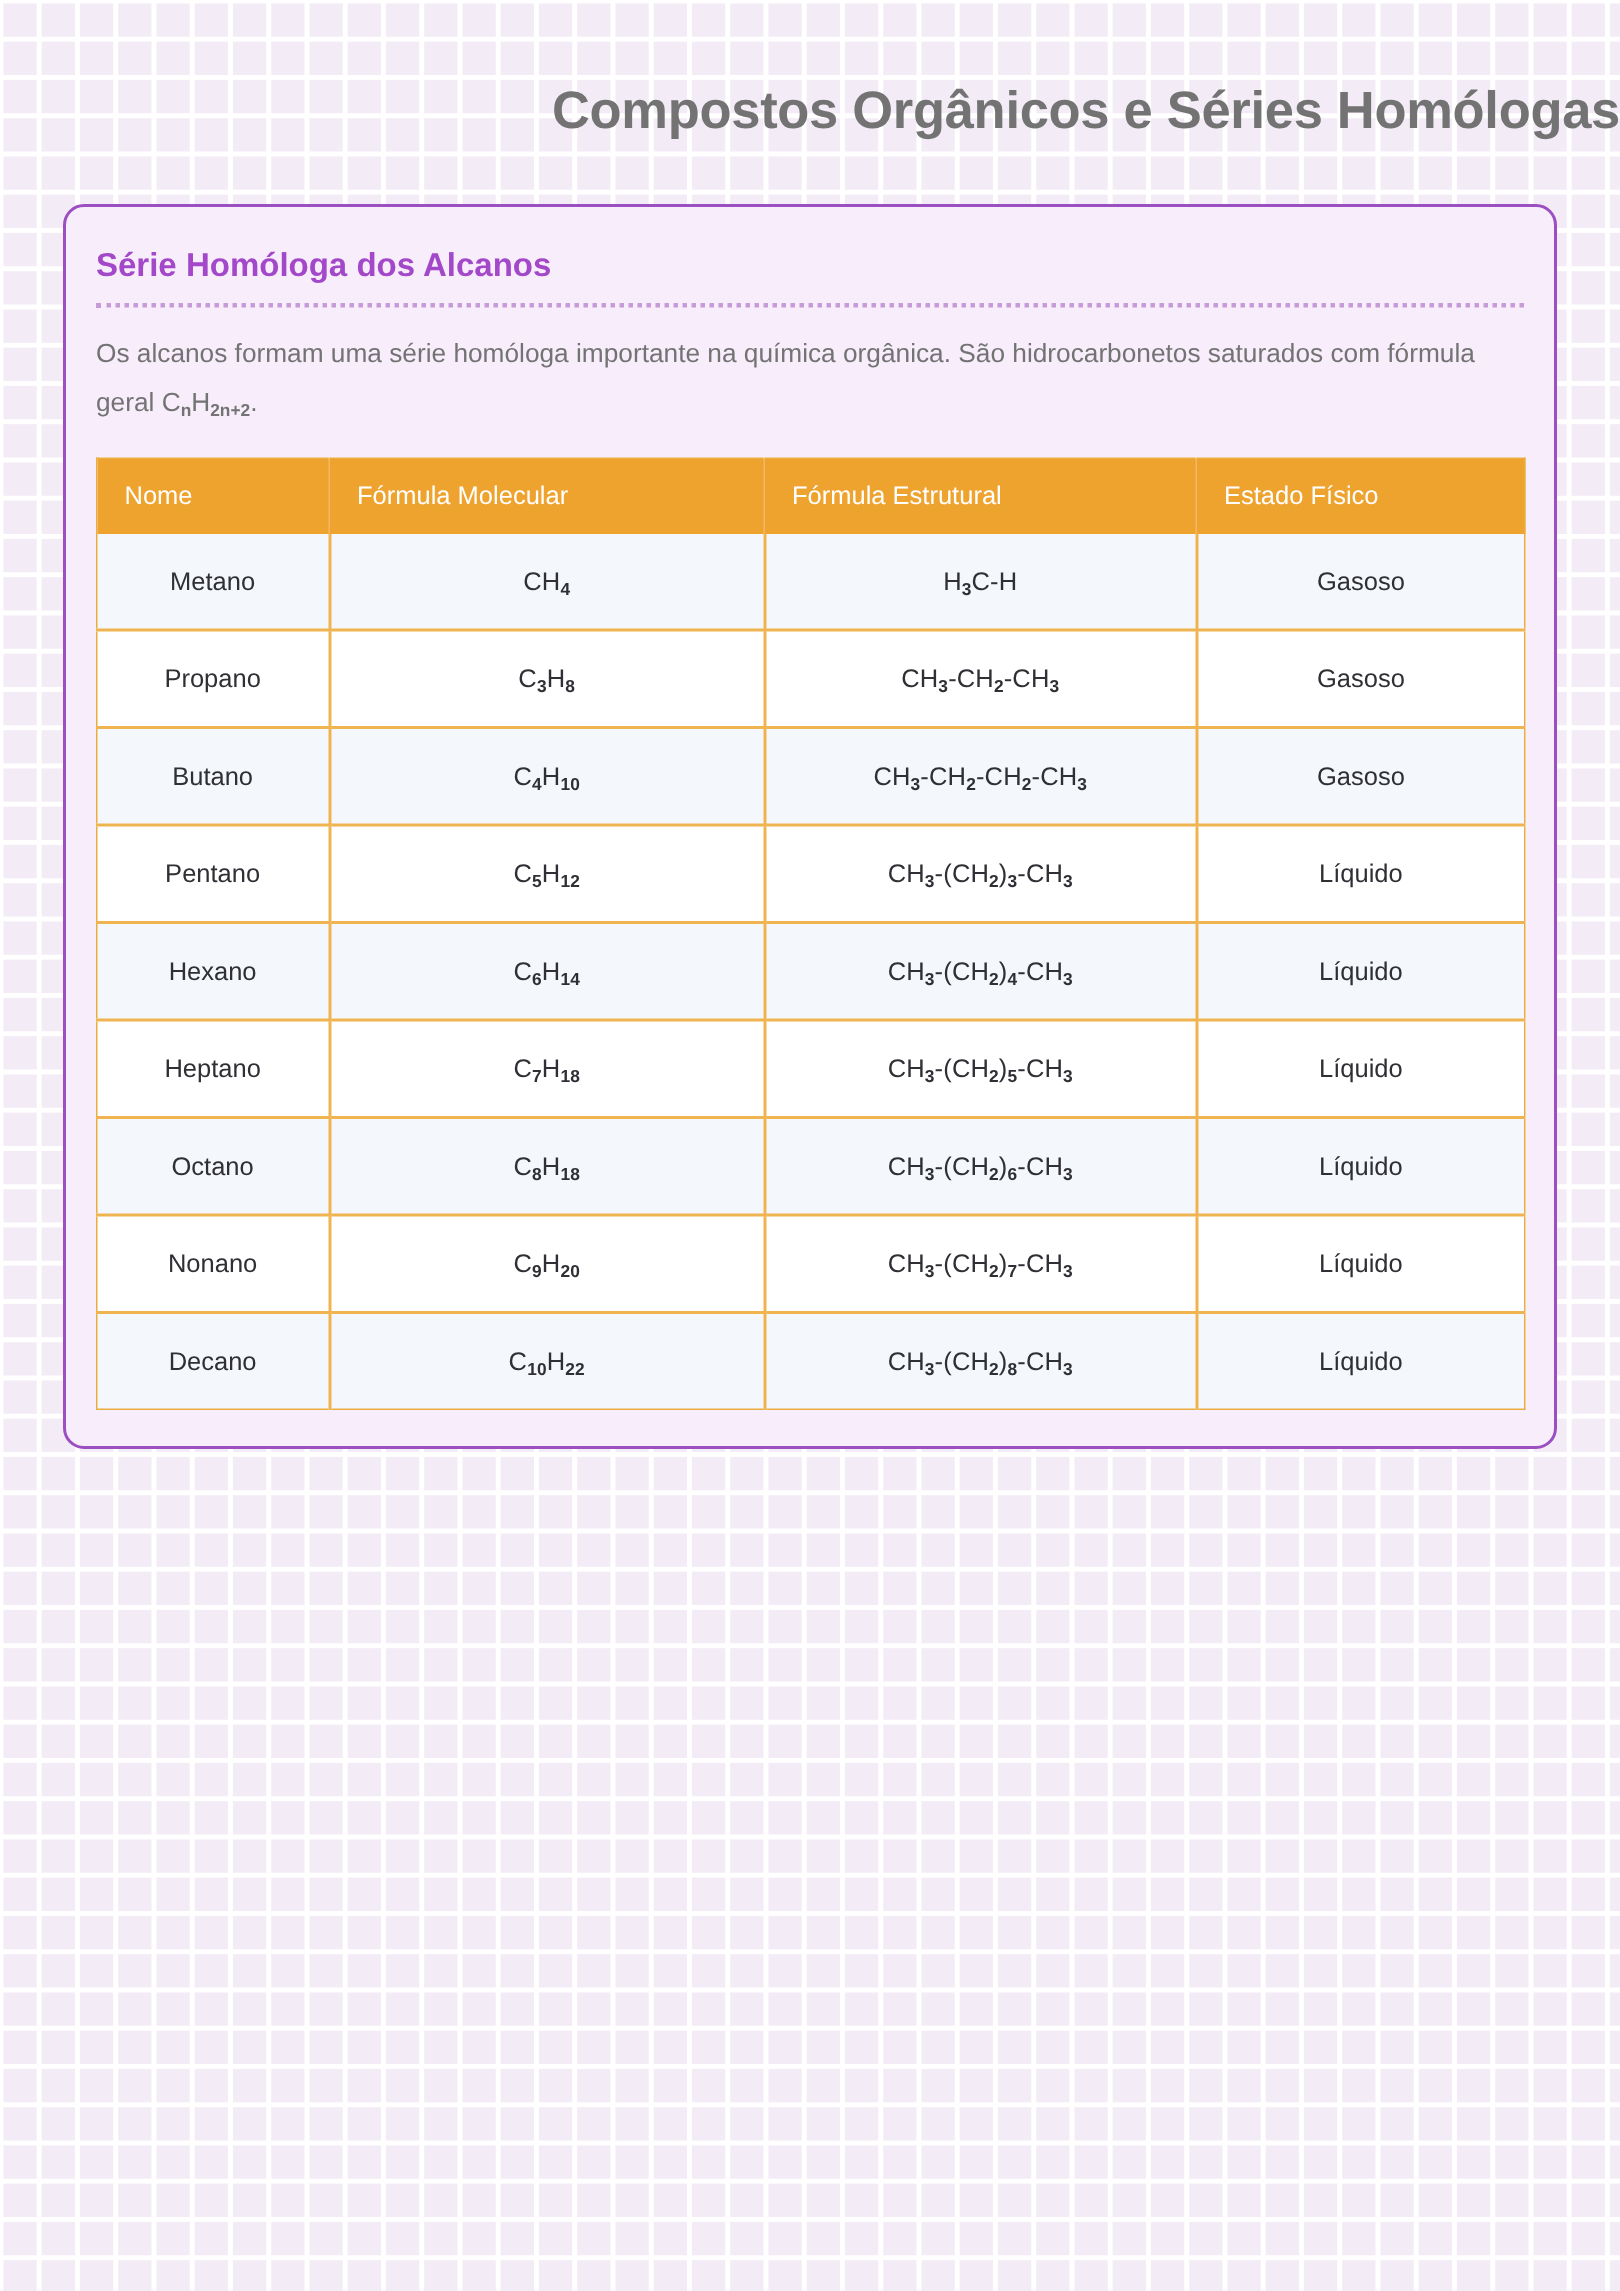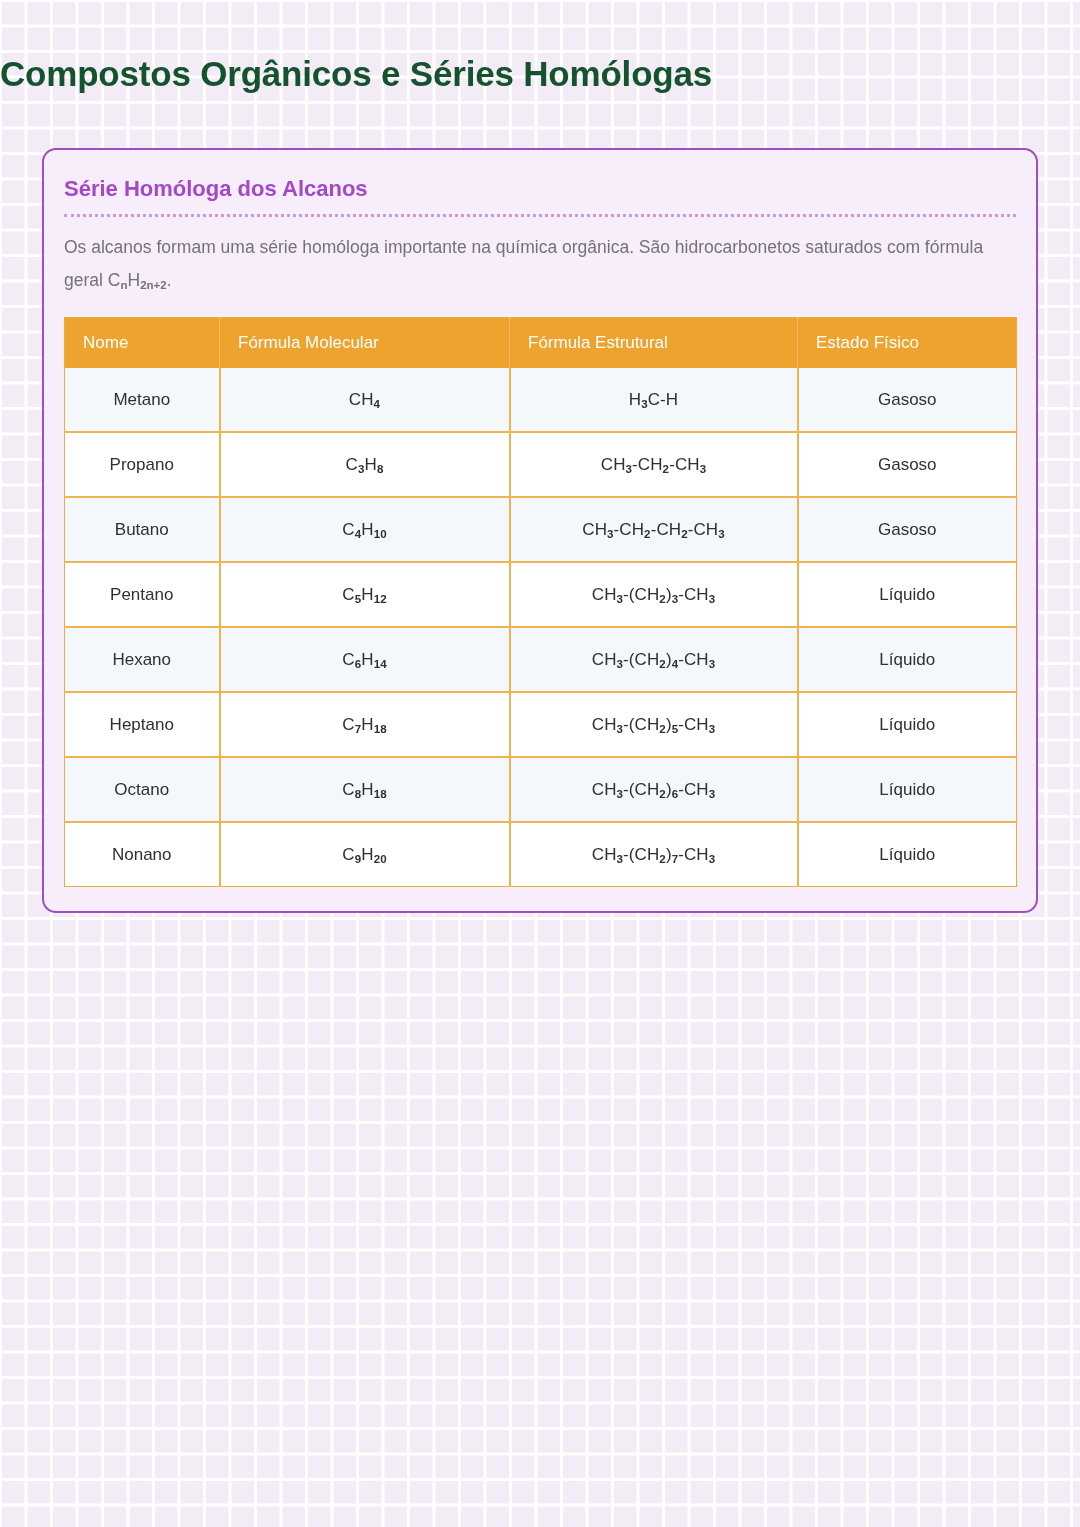--- a/index.html
+++ b/index.html
@@ -18,33 +18,33 @@
     background-size: 25.5px 25.5px;
     background-position: -1px -1px;
     overflow: hidden;
     position: relative;
   }
 
   
   .page-title {
     margin: 0;
     padding-top: 52px;
-    text-align: left;
+    text-align: right;
     font-size: 35px;
     line-height: 44px;
     font-weight: 700;
     letter-spacing: -0.2px;
-    color: #14532d;
+    color: #737373;
   }
 
   
   .card {
     position: absolute;
     left: 42px;
-    top: 148px;
+    top: 136px;
     width: 996px;
     box-sizing: border-box;
     border: 2px solid #9b4fc0;
     border-radius: 14px;
     background: #f8edfb;
     padding: 24px 20px 24px 20px;
   }
 
   .card-heading {
     margin: 0;
@@ -198,17 +198,23 @@
             <td><span class="formula"><span>C</span><sub>8</sub><span>H</span><sub>18</sub></span></td>
             <td><span class="formula"><span>CH</span><sub>3</sub><span>-(CH</span><sub>2</sub><span>)</span><sub>6</sub><span>-CH</span><sub>3</sub></span></td>
             <td>Líquido</td>
           </tr>
           <tr>
             <td>Nonano</td>
             <td><span class="formula"><span>C</span><sub>9</sub><span>H</span><sub>20</sub></span></td>
             <td><span class="formula"><span>CH</span><sub>3</sub><span>-(CH</span><sub>2</sub><span>)</span><sub>7</sub><span>-CH</span><sub>3</sub></span></td>
             <td>Líquido</td>
           </tr>
+          <tr>
+            <td>Decano</td>
+            <td><span class="formula"><span>C</span><sub>10</sub><span>H</span><sub>22</sub></span></td>
+            <td><span class="formula"><span>CH</span><sub>3</sub><span>-(CH</span><sub>2</sub><span>)</span><sub>8</sub><span>-CH</span><sub>3</sub></span></td>
+            <td>Líquido</td>
+          </tr>
         </tbody>
     </table>
   </div>
 
 </section>
 
 </body></html>

